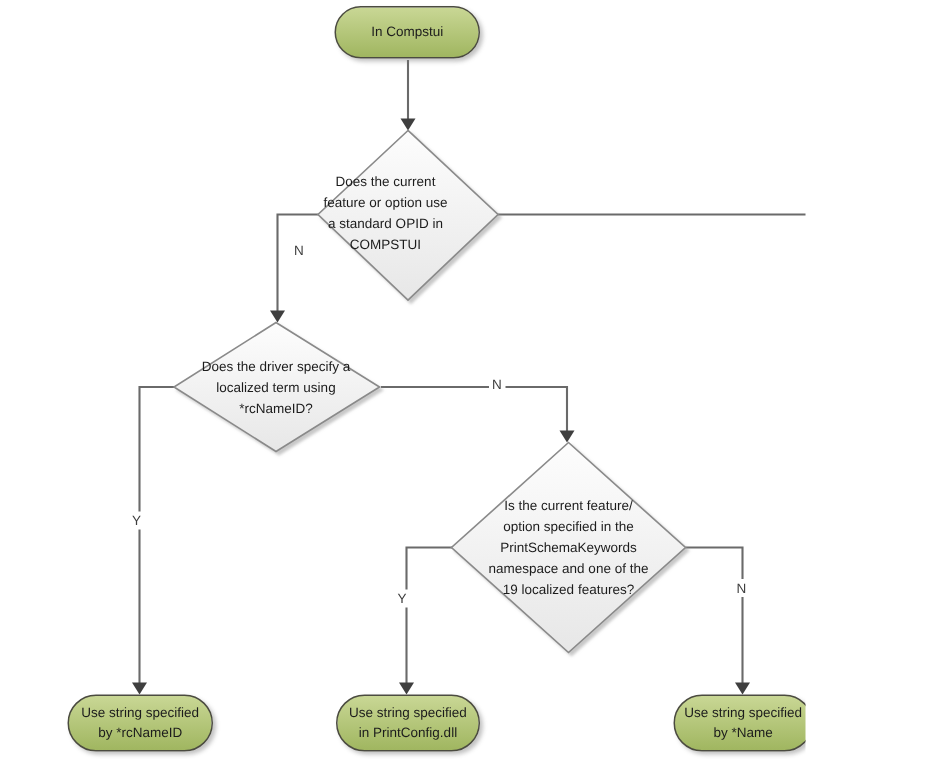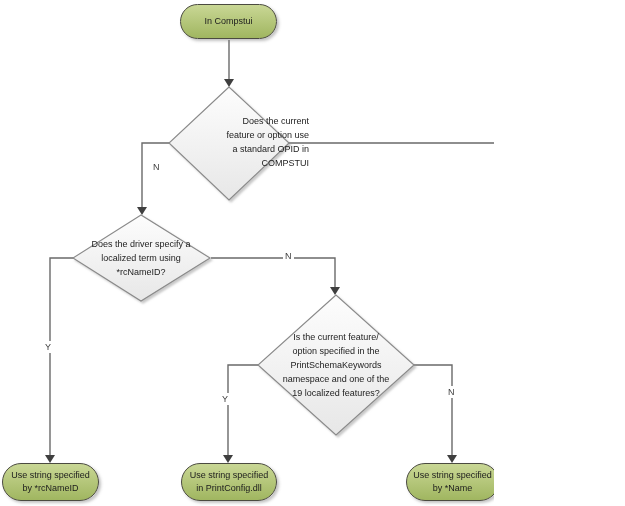--- a/index.html
+++ b/index.html
@@ -13,20 +13,21 @@
     --arrow:#3f3f3f;
     --ink:#1c1c1c;
   }
   html,body{margin:0;padding:0;background:#ffffff;}
   body{font-family:"Liberation Sans", sans-serif;}
   .canvas{
     position:relative;
     width:494px;height:506px;
     background:#ffffff;
     overflow:hidden;
+    margin-left:43px;
   }
   .edges-layer{position:absolute;left:0;top:0;z-index:1;}
   .edge{stroke:var(--connector);stroke-width:1.4;fill:none;}
   .arrowhead{fill:var(--arrow);stroke:none;}
   .diamond{
     fill:url(#decisionGrad);
     stroke:var(--dec-border);
     stroke-width:1.1;
     filter:url(#softShadow);
   }
@@ -105,21 +106,21 @@
 
     <polygon class="diamond" points="229,87 169,143 229,200 289,143"></polygon>
     <polygon class="diamond" points="141,215 73,258 141,301 210,258"></polygon>
     <polygon class="diamond" points="336,295 258,365 336,435 414,365"></polygon>
   </svg>
 
   <div class="terminal" style="left:180px;top:4px;width:97px;height:35px;">
     <span>In Compstui</span>
   </div>
 
-  <div class="decision-text" style="left:149px;top:114px;width:160px;text-align:right;">Does the current
+  <div class="decision-text" style="left:134px;top:114px;width:160px;">Does the current
 feature or option use
 a standard OPID in
 COMPSTUI</div>
   <div class="decision-text" style="left:61px;top:237px;width:160px;text-align:center;">Does the driver specify a
 localized term using
 *rcNameID?</div>
   <div class="decision-text" style="left:256px;top:330px;width:160px;">Is the current feature/
 option specified in the
 PrintSchemaKeywords
 namespace and one of the

